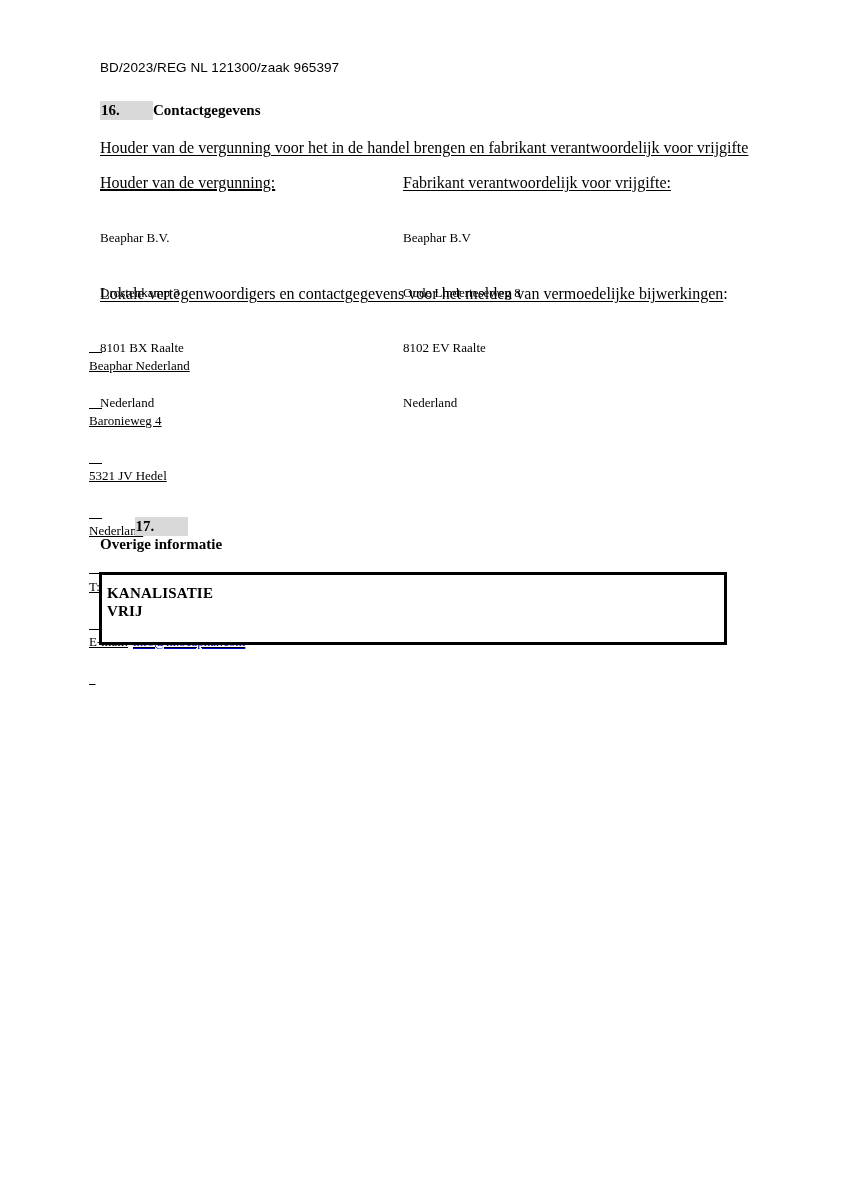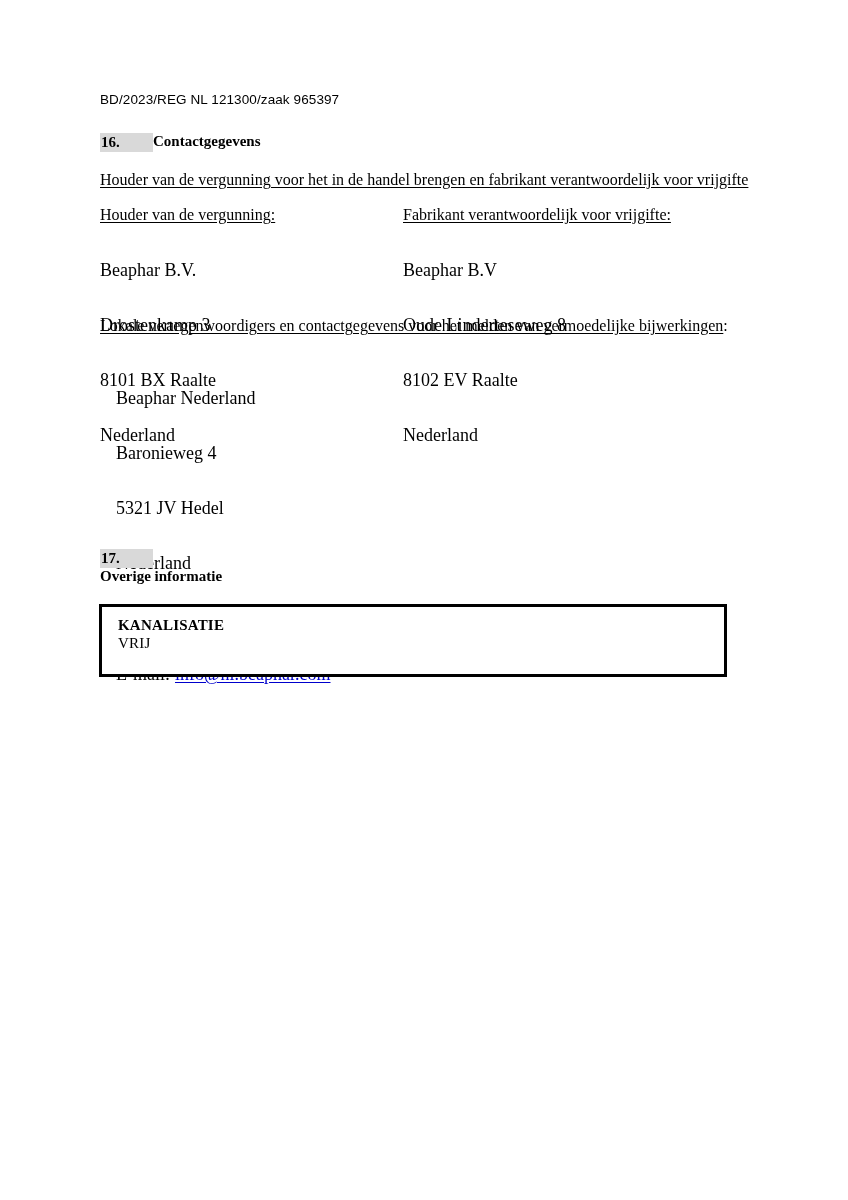--- a/index.html
+++ b/index.html
@@ -14,41 +14,40 @@
     position: relative;
     font-family: "Liberation Serif", "DejaVu Serif", serif;
     color: #000000;
     -webkit-font-smoothing: antialiased;
   }
   .page {
     position: relative;
     width: 848px;
     height: 932px;
     box-sizing: border-box;
-    margin-top: 32px;
   }
 
   
   .doc-header {
     position: absolute;
     left: 100px;
     top: 60px;
     font-family: "Liberation Sans", "DejaVu Sans", sans-serif;
     font-size: 13.5px;
     letter-spacing: 0.1px;
     color: #000;
     white-space: nowrap;
   }
 
   
   .section-heading {
     position: absolute;
     left: 100px;
     display: flex;
-    align-items: flex-start;
+    align-items: center;
     font-size: 15px;
     font-weight: bold;
     white-space: nowrap;
   }
   .section-heading .num {
     background: #d9d9d9;
     padding: 1px 2px 1px 1px;
     display: inline-block;
   }
   .section-heading .title {
@@ -58,45 +57,45 @@
   }
   .section-heading .heading-text {
     font-weight: bold;
   }
   #sec16 { top: 101px; }
   #sec17 { top: 517px; flex-direction: column; }
 
   
   .block {
     position: absolute;
-    font-size: 18px;
+    font-size: 13px;
     line-height: 18.4px;
     white-space: pre-wrap;
   }
   .u-head {
     position: absolute;
     font-size: 16px;
     line-height: 18.4px;
     white-space: nowrap;
   }
   .u-head .u {
     text-decoration: underline;
     text-underline-offset: 1.5px;
   }
 
   #lead-head { left: 100px; top: 139px; }
-  #col-left-head { left: 100px; top: 174px; }
+  #col-left-head { left: 100px; top: 174px; text-decoration: underline; }
   #col-right-head { left: 403px; top: 174px; text-align: center; }
 
   #col-left-addr  { left: 100px; top: 192px; }
   #col-right-addr { left: 403px; top: 192px; }
 
   #local-head { left: 100px; top: 285px; }
 
-  #local-addr { left: 116px; top: 320px; }
+  #local-addr { left: 89px; top: 320px; text-decoration: underline; }
 
   .addr-line { white-space: nowrap; }
 
   .email-row { white-space: nowrap; }
   .email-label { margin-right: 5px; }
   a.email-link {
     color: #0000cc;
     text-decoration: underline;
     text-underline-offset: 1.5px;
   }
@@ -113,30 +112,30 @@
     position: absolute;
     left: 99px;
     top: 572px;
     width: 628px;
     height: 73px;
     box-sizing: border-box;
     border: 3px solid #000000;
     background: #ffffff;
   }
   .kanalisatie-inner {
-    padding: 9px 0 0 16px;
+    padding: 9px 0 0 5px;
     font-size: 15px;
     line-height: 18.4px;
   }
   .kanalisatie-title {
     font-weight: bold;
     letter-spacing: 0.2px;
   }
   .kanalisatie-value {
-    font-weight: normal;
+    font-weight: bold;
     letter-spacing: 0.2px;
   }
 </style>
 </head>
 <body>
 
 <div class="page">
 
   <div class="doc-header">BD/2023/REG NL 121300/zaak 965397</div>
 

